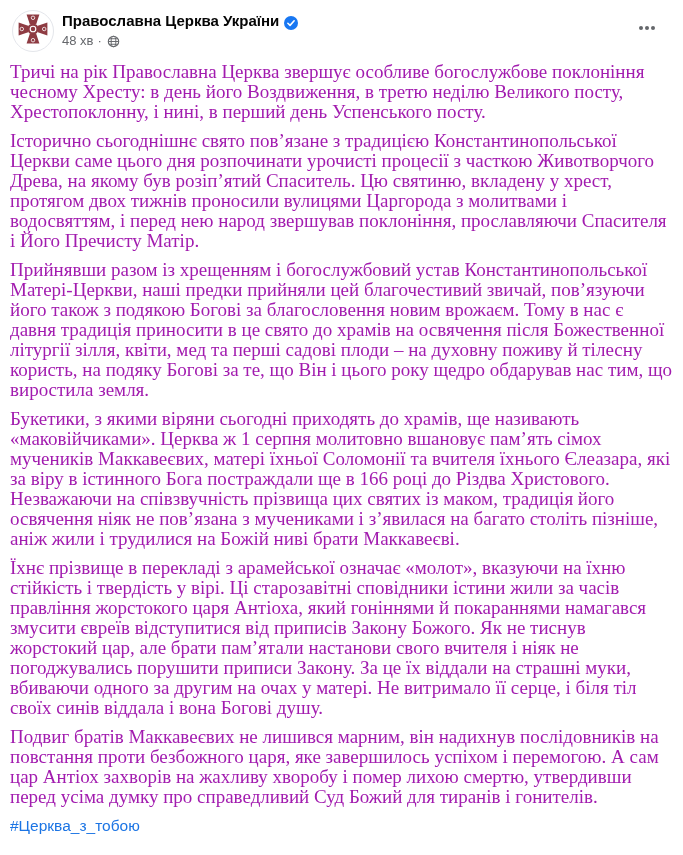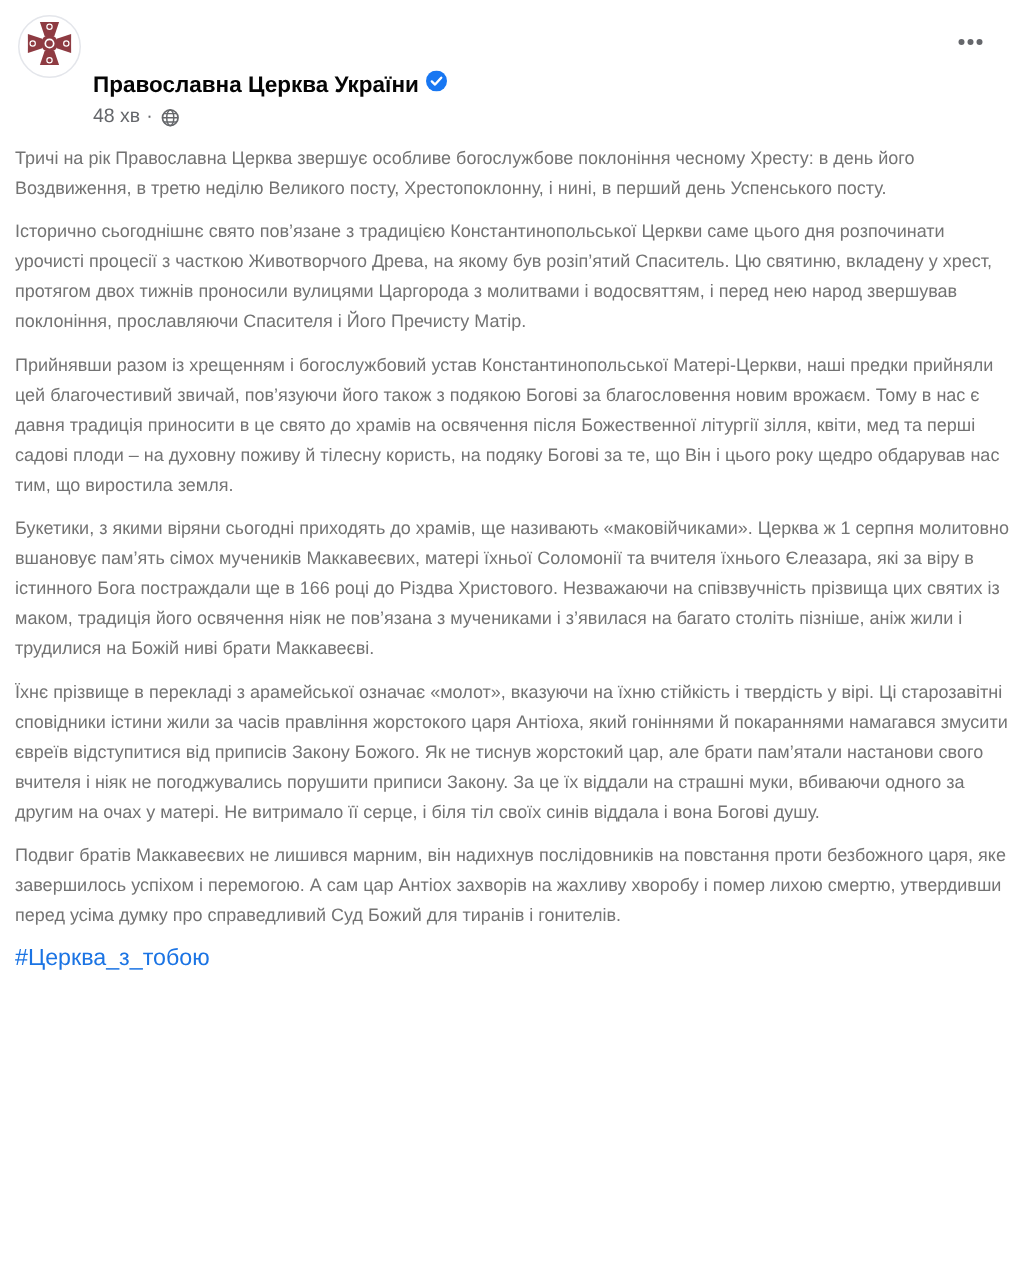--- a/index.html
+++ b/index.html
@@ -36,36 +36,35 @@
     align-items: center;
     justify-content: center;
     flex: 0 0 40px;
     cursor: pointer;
     overflow: hidden;
   }
   .avatar svg { width: 32px; height: 32px; }
   .header-text { margin-left: 8px; padding-top: 1px; }
   .author-row {
     display: flex;
-    align-items: flex-start;
+    align-items: flex-end;
     gap: 5px;
-    margin-top: 36px;
   }
   .author-name {
     font-weight: 700;
     font-size: 15px;
     line-height: 19px;
     color: #050505;
     cursor: pointer;
   }
   .verified-badge { display: inline-flex; }
   .verified-badge svg { width: 14px; height: 14px; display: block; }
   .meta-row {
     display: flex;
-    align-items: flex-end;
+    align-items: center;
     gap: 4px;
     margin-top: 3px;
     color: #65676b;
     font-size: 13px;
     line-height: 16px;
   }
   .meta-timestamp { cursor: pointer; }
   .globe-icon { display: inline-flex; margin-left: 1px; }
   .globe-icon svg { width: 13px; height: 13px; display: block; }
   .menu-btn {
@@ -80,24 +79,25 @@
     border-radius: 6px;
     cursor: pointer;
   }
   .menu-btn svg { width: 20px; height: 20px; }
   
   .post-content {
     padding: 4px 10px 0 10px;
   }
   .post-content p {
     margin: 0 0 9px 0;
-    font-size: 12px;
+    font-size: 19px;
     line-height: 20px;
-    color: #737373;
+    color: #a21caf;
     white-space: pre-wrap;
+    font-family: Liberation Serif, serif;
   }
   .hashtag {
     display: inline-block;
     font-size: 15.5px;
     line-height: 20px;
     color: #1b74e4;
     text-decoration: none;
     cursor: pointer;
     margin-bottom: 6px;
   }

